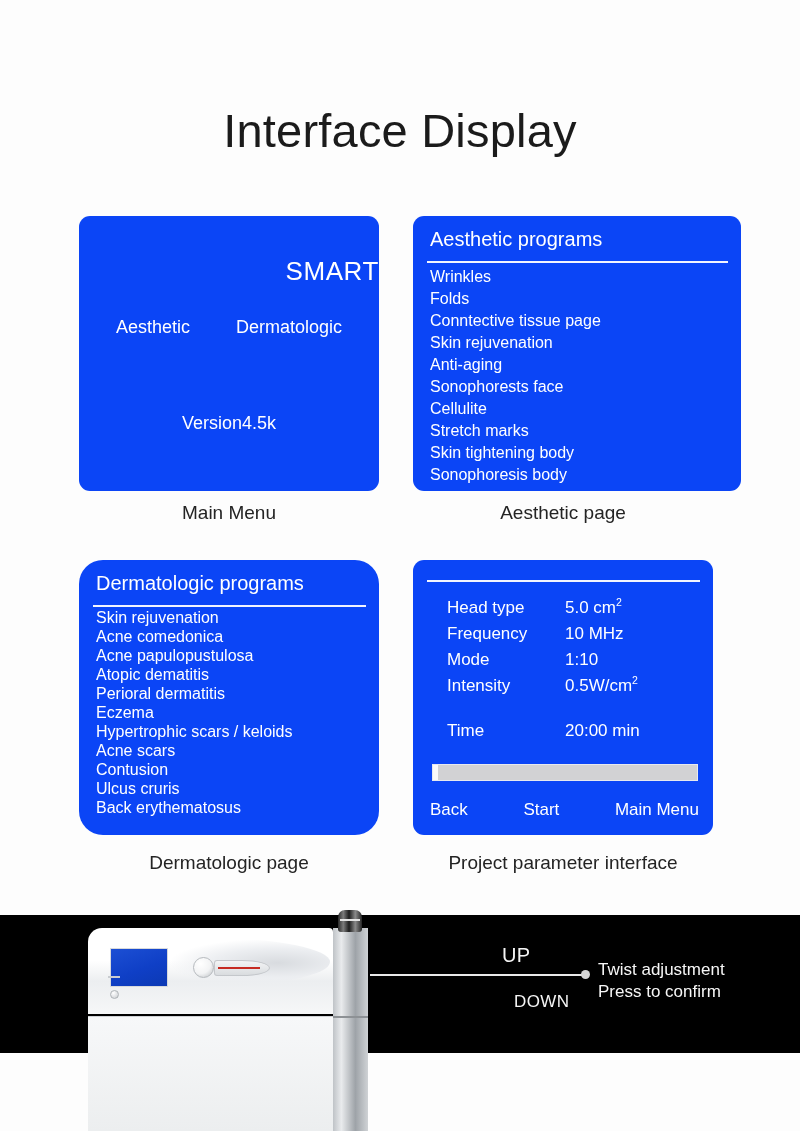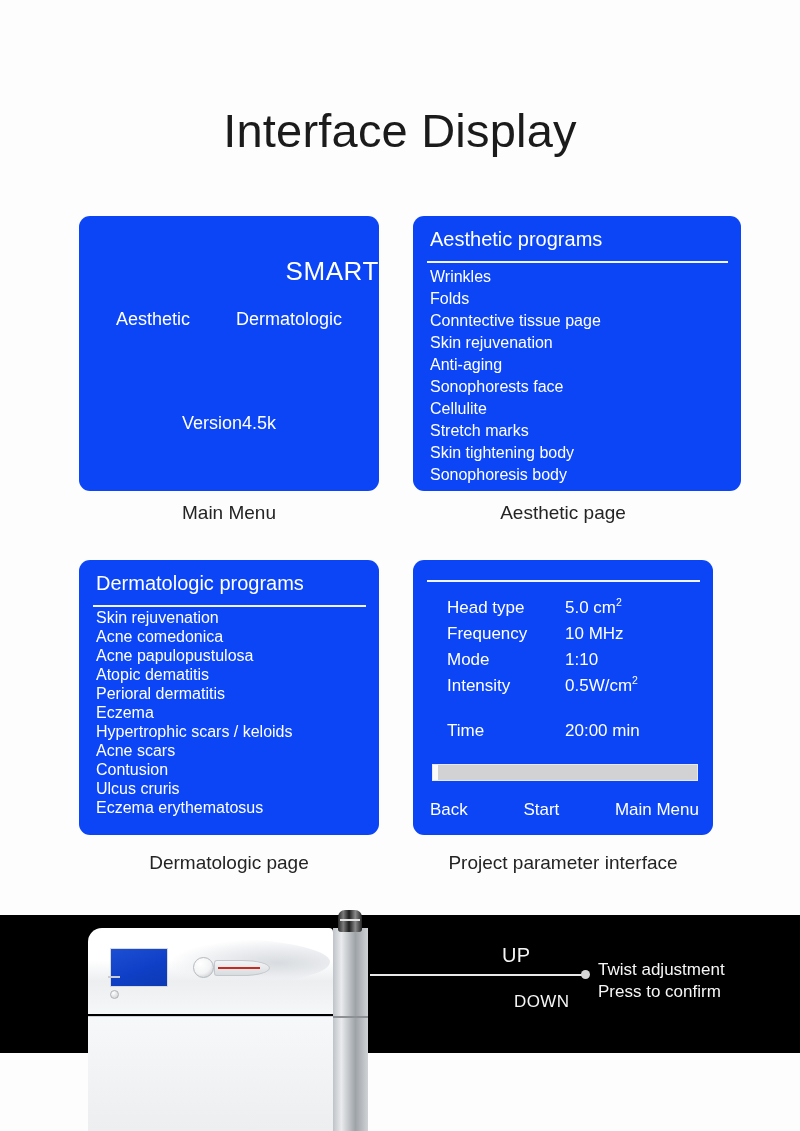--- a/index.html
+++ b/index.html
@@ -39,21 +39,21 @@
   .screen {
     position: absolute;
     background: #0b45f6;
     border-radius: 11px;
     color: #ffffff;
     overflow: hidden;
   }
 
   .screen-1 { left: 79px;  top: 216px; width: 300px; height: 275px; }
   .screen-2 { left: 413px; top: 216px; width: 328px; height: 275px; }
-  .screen-3 { left: 79px;  top: 560px; width: 300px; height: 275px; }
+  .screen-3 { left: 79px;  top: 560px; width: 300px; height: 275px; border-radius: 24px; }
   .screen-4 { left: 413px; top: 560px; width: 300px; height: 275px; }
 
   
   .caption {
     position: absolute;
     text-align: center;
     font-size: 19px;
     color: #242424;
     font-weight: 400;
     white-space: nowrap;
@@ -66,21 +66,21 @@
   
   .smart-title {
     position: absolute;
     top: 40px; left: 0; width: 100%;
     text-align: right;
     font-size: 26px;
     letter-spacing: 0.6px;
   }
   .menu-row {
     position: absolute;
-    top: 93px; left: 0; width: 100%;
+    top: 101px; left: 0; width: 100%;
     display: flex;
     justify-content: space-around;
     align-items: baseline;
     padding: 0 14px;
   }
   .menu-row > div { font-size: 18px; }
   .version {
     position: absolute;
     top: 197px; left: 0; width: 100%;
     text-align: center;
@@ -375,21 +375,21 @@
       <div class="li">Skin rejuvenation</div>
       <div class="li">Acne comedonica</div>
       <div class="li">Acne papulopustulosa</div>
       <div class="li">Atopic dematitis</div>
       <div class="li">Perioral dermatitis</div>
       <div class="li">Eczema</div>
       <div class="li">Hypertrophic scars / keloids</div>
       <div class="li">Acne scars</div>
       <div class="li">Contusion</div>
       <div class="li">Ulcus cruris</div>
-      <div class="li">Eczema erythematosus</div>
+      <div class="li">Back erythematosus</div>
     </div>
   </div>
   <div class="caption cap-3">Dermatologic  page</div>
 
   <div class="screen screen-4">
     <div class="param-rule"></div>
 
     <div class="param-table">
       <div class="param-row">
         <div class="pname">Head type</div>

